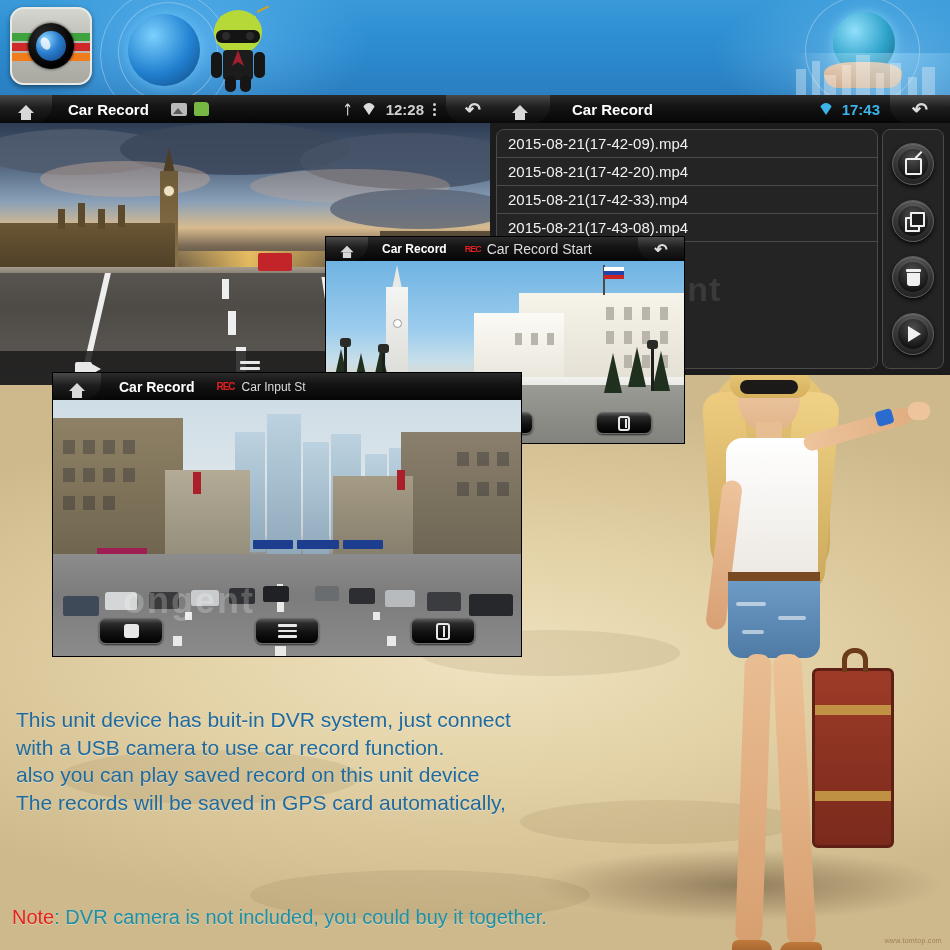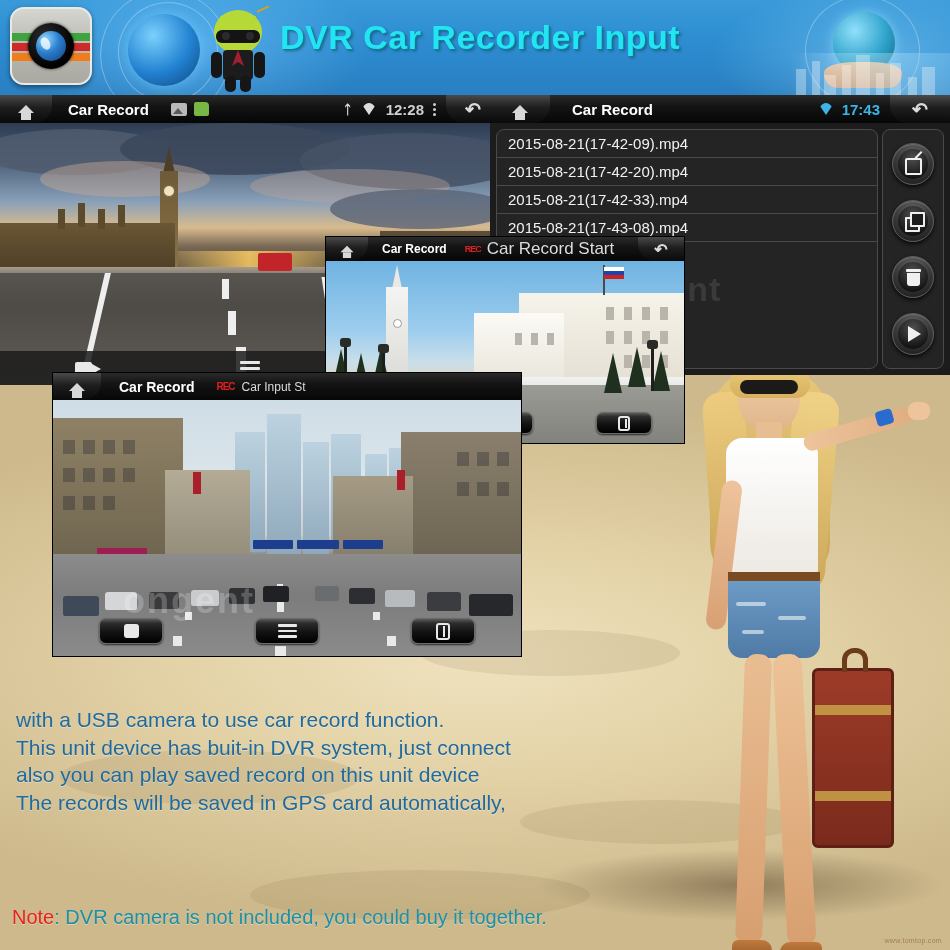--- a/index.html
+++ b/index.html
@@ -553,21 +553,20 @@
 
     <div id="banner-icon">
       <div class="icon-stripe" style="top:24px;background:#3fa43f;"></div>
       <div class="icon-stripe" style="top:34px;background:#cf2a2a;"></div>
       <div class="icon-stripe" style="top:44px;background:#ef7d1c;"></div>
       <div class="lens-outer"></div>
       <div class="lens-inner"></div>
       <div class="lens-glint"></div>
     </div>
 
-    <div id="banner-title">DVR Car Recorder Input</div>
   </div>
 
   <div id="bg-photo">
     <div id="bg-foliage-l"></div>
     <div id="bg-foliage-r"></div>
     <div id="bg-road">
       <div class="road-blotch" style="left:120px;top:180px;width:220px;height:40px;"></div>
       <div class="road-blotch" style="left:420px;top:300px;width:260px;height:46px;"></div>
       <div class="road-blotch" style="left:60px;top:420px;width:300px;height:54px;"></div>
       <div class="road-blotch" style="left:520px;top:470px;width:280px;height:44px;"></div>
@@ -735,21 +734,21 @@
     </div>
   </div>
 
   <div class="win" id="win-mid">
     <div class="statusbar" style="height:24px;">
       <div class="home-tab" style="width:42px;">
         <span class="ic ic-home" style="transform:scale(.82);"></span>
       </div>
       <div class="sb-title" style="font-size:12px;margin-left:14px;">Car Record</div>
       <span class="rec-badge" style="font-size:9px;margin-left:18px;">REC</span>
-      <span class="rec-label" style="font-size:17px;margin-left:6px;">Car Record Start</span>
+      <span class="rec-label" style="font-size:14px;margin-left:6px;">Car Record Start</span>
       <div class="back-tab" style="width:46px;margin-left:auto;">
         <span class="ic-back" style="font-size:16px;">↶</span>
       </div>
     </div>
 
     <div id="mid-scene">
       <div id="kz-bldg-r"></div>
       <div id="kz-bldg-r2"></div>
       <div class="kz-win" style="right:16px;top:46px;width:8px;height:13px;"></div>
       <div class="kz-win" style="right:34px;top:46px;width:8px;height:13px;"></div>
@@ -885,22 +884,22 @@
             <span style="height:3px;"></span>
         </span>
       </div>
       <div class="tb-btn" style="width:64px;height:26px;">
         <span class="glyph-book" style="width:14px;height:17px;"></span>
       </div>
     </div>
   </div>
 
   <div id="desc">
+    <div>This unit device has buit-in DVR system, just connect</div>
     <div>with a USB camera to use car record function.</div>
-    <div>This unit device has buit-in DVR system, just connect</div>
     <div>also you can play saved record on this unit device</div>
     <div>The records will be saved in GPS card automatically,</div>
   </div>
 
   <div id="note">
     <span class="n-red">Note</span><span class="n-teal">: DVR camera is not included, you could buy it together.</span>
   </div>
 
   <div id="fineprint">www.tomtop.com</div>
 

